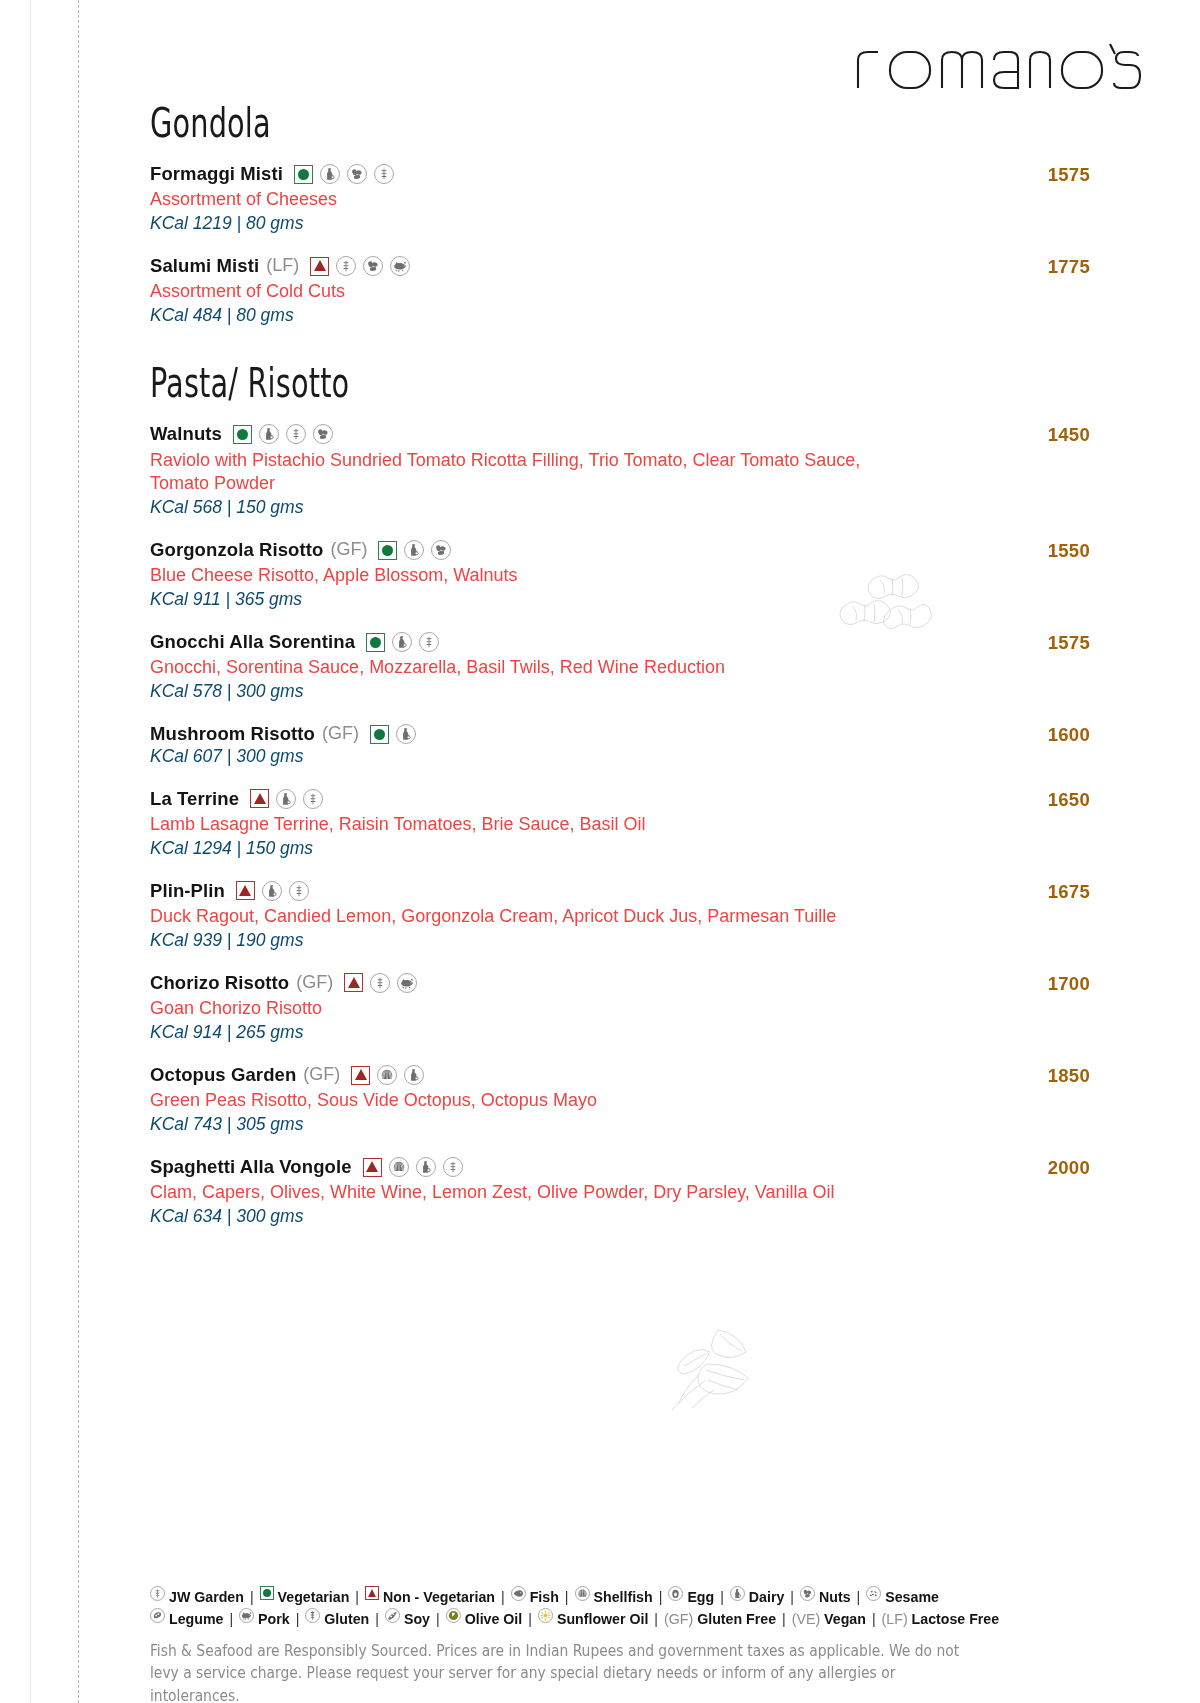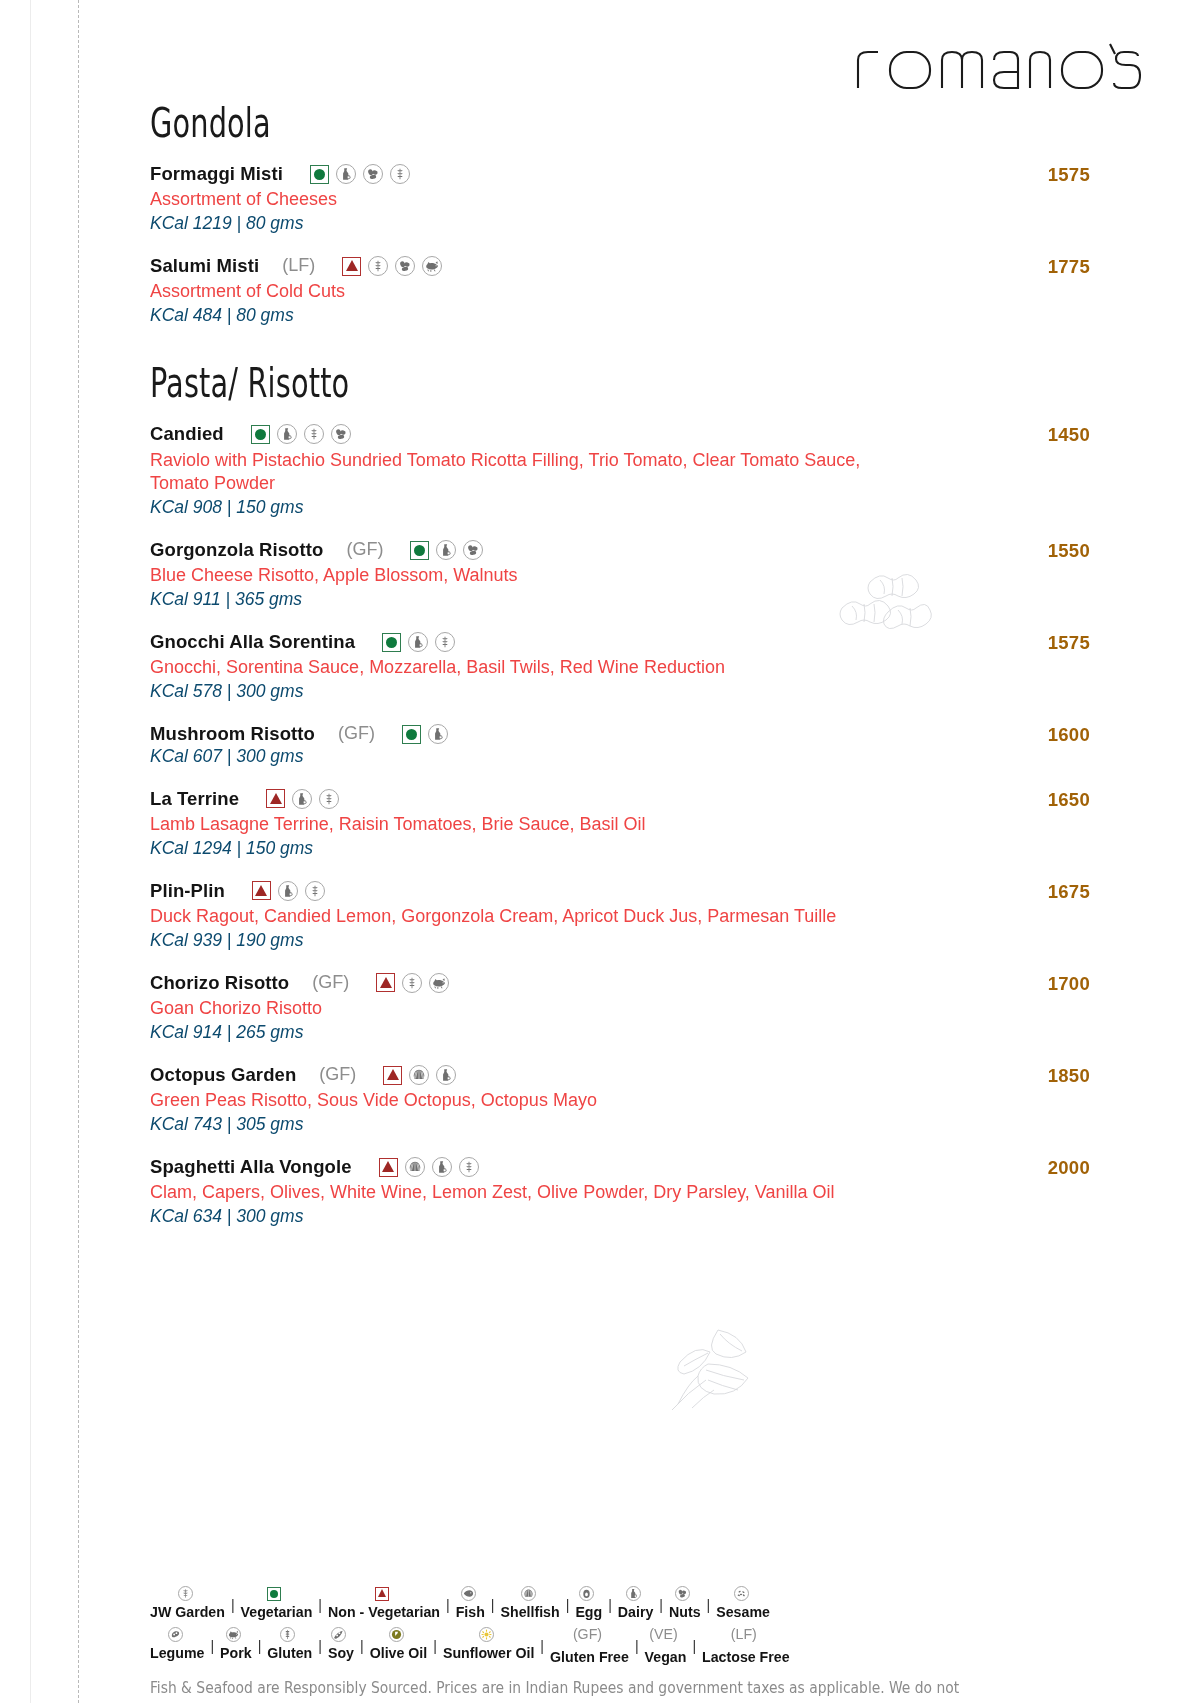--- a/index.html
+++ b/index.html
@@ -47,21 +47,21 @@
     transform-origin: left center;
     margin-bottom: 18px;
     white-space: nowrap;
   }
   .section-title.pasta { margin-top: 34px; }
 
   .item { position: relative; margin-bottom: 22px; }
 
   .item-headline {
     display: flex; align-items: center;
-    gap: 16px;
+    gap: 0px;
     line-height: 1.1;
   }
   .item-name {
     font-size: 18.5px; font-weight: bold; color: #141414;
     letter-spacing: .1px; white-space: nowrap;
   }
   .item-tag {
     font-size: 18px; color: #8d8d8d; font-weight: 400;
     margin-left: 7px; white-space: nowrap;
   }
@@ -113,21 +113,21 @@
   .sketch-farfalle { left: 836px; top: 556px; width: 96px; height: 86px; }
   .sketch-leaf { left: 662px; top: 1318px; width: 104px; height: 98px; }
 
   
   .footer { position: absolute; left: 150px; top: 1586px; width: 900px; }
   .legend-line {
     display: flex; flex-wrap: wrap; align-items: center;
     font-size: 14.2px; font-weight: bold; color: #141414;
     line-height: 1.58; gap: 0;
   }
-  .legend-item { display: inline-flex; align-items: center; white-space: nowrap; flex-direction: column; }
+  .legend-item { display: inline-flex; white-space: nowrap; }
   .legend-item .abadge { width: 15px; height: 15px; border-width: 1px; margin-right: 4px; }
   .legend-item .mark { width: 14px; height: 14px; border-width: 1.3px; margin-right: 4px; }
   .legend-item .mark.veg::after { width: 8px; height: 8px; margin: -4px 0 0 -4px; }
   .legend-item .mark.nonveg::after {
     margin-left: -4.5px; margin-top: -5px;
     border-left-width: 4.5px; border-right-width: 4.5px; border-bottom-width: 8px;
   }
   .legend-item .plaincode {
     color: #8d8d8d; font-weight: 400; margin-right: 4px;
   }
@@ -258,21 +258,21 @@
             </span>
           </span>
         </div>
         <div class="item-desc">Assortment of Cold Cuts</div>
         <div class="item-kcal">KCal 484 | 80 gms</div>
         <div class="item-price">1775</div>
       </div>
       <div class="section-title pasta">Pasta/ Risotto</div>
       <div class="item">
         <div class="item-headline">
-          <span class="item-name">Candied</span>
+          <span class="item-name">Walnuts</span>
           <span class="icon-row">
             <span class="mark veg"></span>
             <span class="abadge">
               <svg width="14" height="14" viewBox="0 0 24 24" fill="#6f6f6f" stroke="none">
                 <path d="M9 2h5l-1 3v2l3 4v11H7V11l2-4V5z"></path>
                 <circle cx="16.5" cy="17.5" r="3.2" fill="#6f6f6f"></circle>
                 <rect x="14.8" y="16" width="3.4" height="3.4" fill="#fff"></rect>
               </svg>
             </span>
             <span class="abadge">
@@ -284,21 +284,21 @@
             <span class="abadge">
               <svg width="14" height="14" viewBox="0 0 24 24" fill="#6f6f6f" stroke="none">
                 <ellipse cx="8" cy="9" rx="4" ry="5" transform="rotate(-25 8 9)"></ellipse>
                 <ellipse cx="15.5" cy="9.5" rx="4.5" ry="3.6" transform="rotate(18 15.5 9.5)"></ellipse>
                 <ellipse cx="12" cy="17" rx="5.5" ry="3.4" transform="rotate(-14 12 17)"></ellipse>
               </svg>
             </span>
           </span>
         </div>
         <div class="item-desc">Raviolo with Pistachio Sundried Tomato Ricotta Filling, Trio Tomato, Clear Tomato Sauce, Tomato Powder</div>
-        <div class="item-kcal">KCal 908 | 150 gms</div>
+        <div class="item-kcal">KCal 568 | 150 gms</div>
         <div class="item-price">1450</div>
       </div>
       <div class="item">
         <div class="item-headline">
           <span class="item-name">Gorgonzola Risotto</span>
           <span class="item-tag">(GF)</span>
           <span class="icon-row">
             <span class="mark veg"></span>
             <span class="abadge">
               <svg width="14" height="14" viewBox="0 0 24 24" fill="#6f6f6f" stroke="none">

